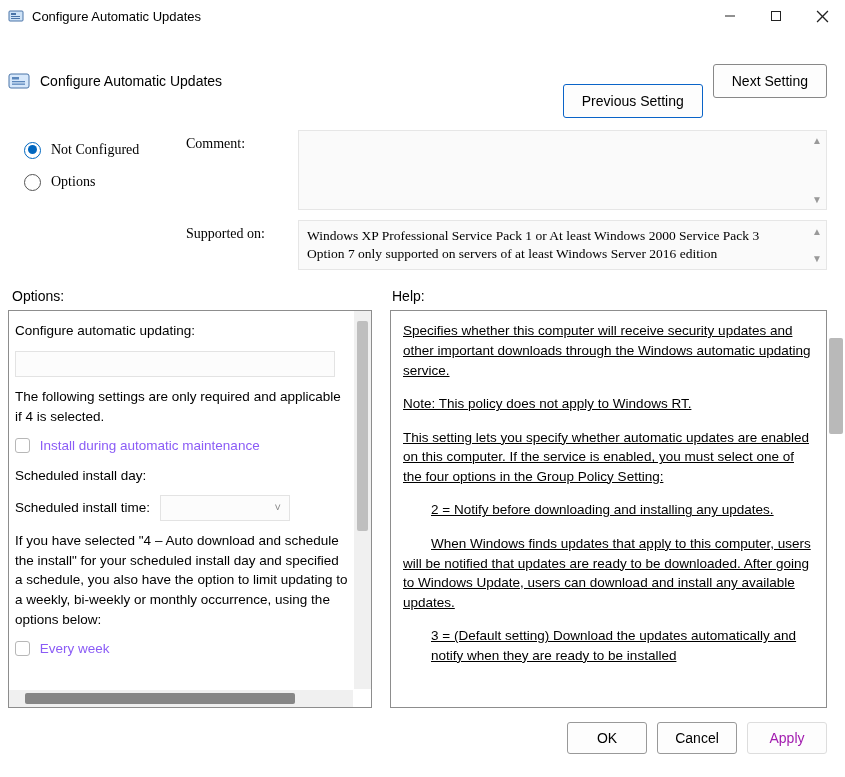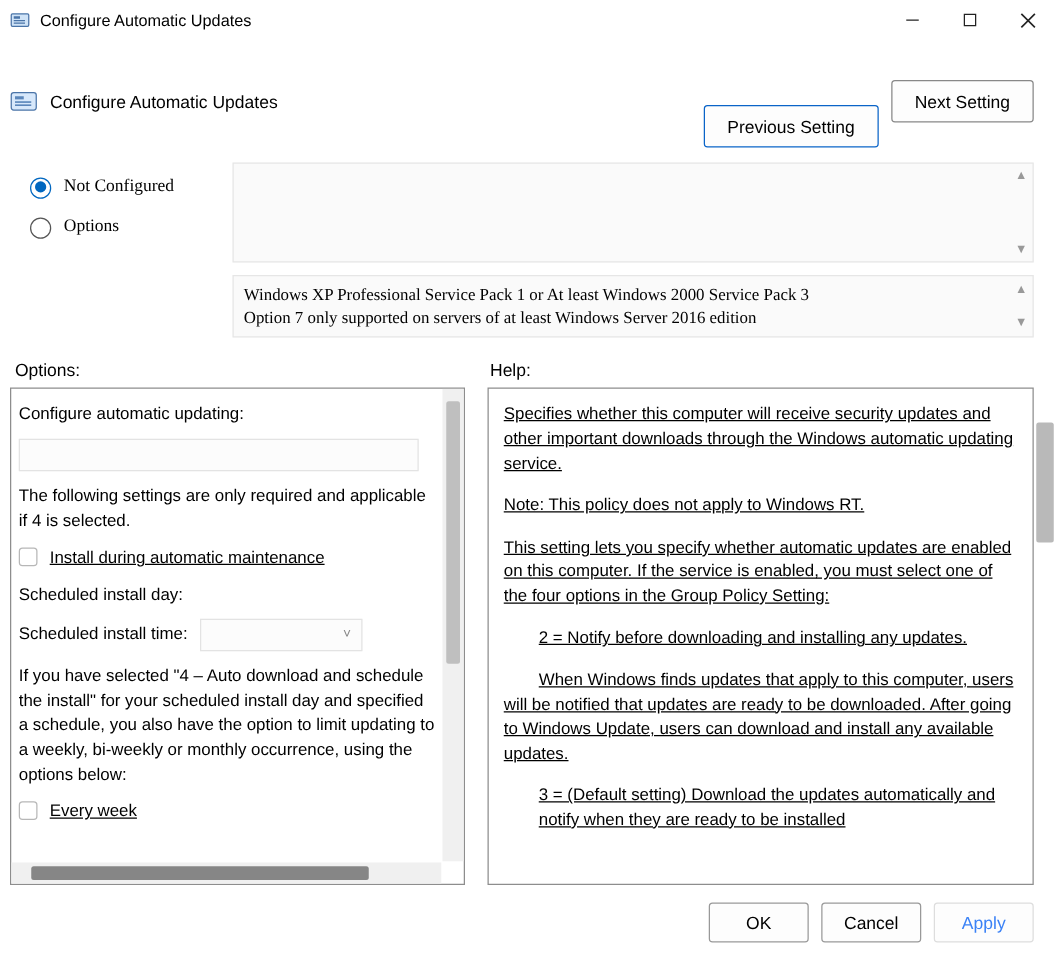--- a/index.html
+++ b/index.html
@@ -236,42 +236,42 @@
     }
     .opt-row { margin-bottom: 10px; white-space: nowrap;}
     .chk {
       width: 15px; height: 15px;
       border: 1px solid #b7b7b7;
       border-radius: 3px;
       display: inline-block;
       vertical-align: -3px;
       margin-right: 6px;
     }
-    .chk-lbl { color: #000000; text-decoration: underline; }
+    .chk-lbl { color: #8b5cf6; }
     .help-p { margin-bottom: 14px; }
     .help-indent { padding-left: 28px; }
     
     .footer {
       display: flex;
       justify-content: flex-end;
       gap: 10px;
       padding: 14px 18px 0 0;
     }
     .foot-btn {
       border: 1px solid #999;
       background: #fdfdfd;
       padding: 7px 0;
       width: 80px;
       text-align: center;
       font-size: 14px;
       border-radius: 3px;
       cursor: pointer;
     }
     .foot-btn.disabled {
-      color: #3b82f6;
+      color: #a21caf;
       border-color: #ddd;
       cursor: default;
     }
     .app-icon svg, .policy-icon svg { width:100%; height:100%; }
   </style>
 </head>
 <body>
 
 <div class="titlebar">
   <span class="app-icon">
@@ -319,20 +319,24 @@
 <div class="config-row">
   <div class="radio-col">
     <div class="radio-item">
       <span class="radio selected"></span>
       <span>Not Configured</span>
     </div>
     <div class="radio-item">
       <span class="radio"></span>
       <span>Options</span>
     </div>
+  </div>
+  <div class="labels-col">
+    <div class="lbl">Comment:</div>
+    <div class="lbl supported">Supported on:</div>
   </div>
   <div class="fields-col">
     <div class="txtarea">
       <span></span>
       <span class="mini-scroll-up">▲</span>
       <span class="mini-scroll-down">▼</span>
     </div>
     <div class="supported-box">
       <span style="white-space:pre-line;">Windows XP Professional Service Pack 1 or At least Windows 2000 Service Pack 3
 Option 7 only supported on servers of at least Windows Server 2016 edition</span>

